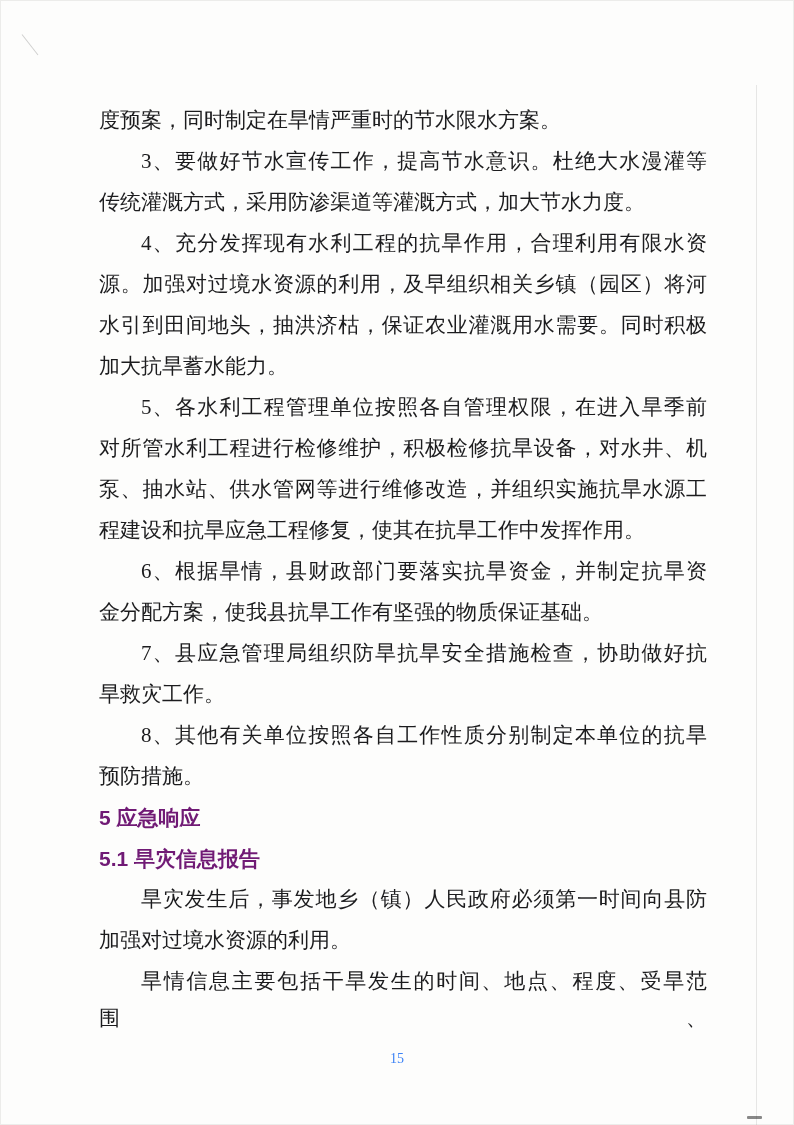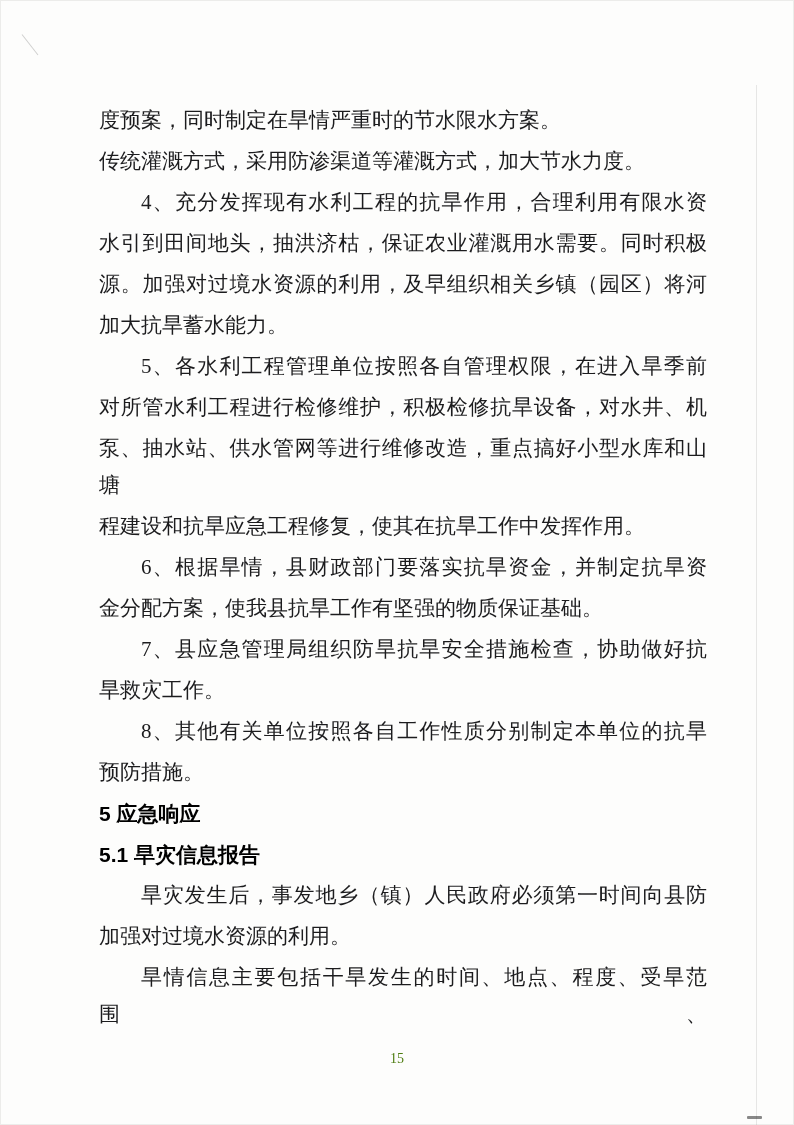--- a/index.html
+++ b/index.html
@@ -37,30 +37,30 @@
     white-space: normal;
     text-align: justify;
     text-align-last: justify;
   }
   .line.indent {
     text-indent: 2em;
   }
   .line.heading {
     font-family: "Liberation Sans", "DejaVu Sans", sans-serif;
     font-weight: bold;
-    color: #000000;
+    color: #701a75;
   }
   .page-number {
     position: absolute;
     top: 1051px;
     left: 0;
     width: 100%;
     text-align: center;
     font-size: 14px;
-    color: #4d7c0f;
+    color: #3b82f6;
     font-family: "Liberation Serif", "DejaVu Serif", serif;
   }
   
   .artifact-vline {
     position: absolute;
     top: 85px;
     bottom: 0;
     right: 37px;
     width: 1px;
     background: rgba(110, 110, 110, 0.16);
@@ -89,28 +89,29 @@
 <body>
 
 <div class="page">
 
   <div class="artifact-corner-tl"></div>
   <div class="artifact-vline"></div>
   <div class="artifact-dash-br"></div>
 
   <div class="content">
     <p class="line">度预案，同时制定在旱情严重时的节水限水方案。</p>
+    <p class="line indent justify">3、要做好节水宣传工作，提高节水意识。杜绝大水漫灌等</p>
     <p class="line">传统灌溉方式，采用防渗渠道等灌溉方式，加大节水力度。</p>
     <p class="line indent justify">4、充分发挥现有水利工程的抗旱作用，合理利用有限水资</p>
+    <p class="line justify">源。加强对过境水资源的利用，及早组织相关乡镇（园区）将河</p>
     <p class="line justify">水引到田间地头，抽洪济枯，保证农业灌溉用水需要。同时积极</p>
-    <p class="line justify">源。加强对过境水资源的利用，及早组织相关乡镇（园区）将河</p>
     <p class="line">加大抗旱蓄水能力。</p>
     <p class="line indent justify">5、各水利工程管理单位按照各自管理权限，在进入旱季前</p>
     <p class="line justify">对所管水利工程进行检修维护，积极检修抗旱设备，对水井、机</p>
-    <p class="line justify">泵、抽水站、供水管网等进行维修改造，重点搞好小型水库和山塘</p>
+    <p class="line justify">泵、抽水站、供水管网等进行维修改造，并组织实施抗旱水源工</p>
     <p class="line">程建设和抗旱应急工程修复，使其在抗旱工作中发挥作用。</p>
     <p class="line indent justify">6、根据旱情，县财政部门要落实抗旱资金，并制定抗旱资</p>
     <p class="line">金分配方案，使我县抗旱工作有坚强的物质保证基础。</p>
     <p class="line indent justify">7、县应急管理局组织防旱抗旱安全措施检查，协助做好抗</p>
     <p class="line">旱救灾工作。</p>
     <p class="line indent justify">8、其他有关单位按照各自工作性质分别制定本单位的抗旱</p>
     <p class="line">预防措施。</p>
     <p class="line heading">5 应急响应</p>
     <p class="line heading">5.1 旱灾信息报告</p>
     <p class="line indent justify">旱灾发生后，事发地乡（镇）人民政府必须第一时间向县防</p>

